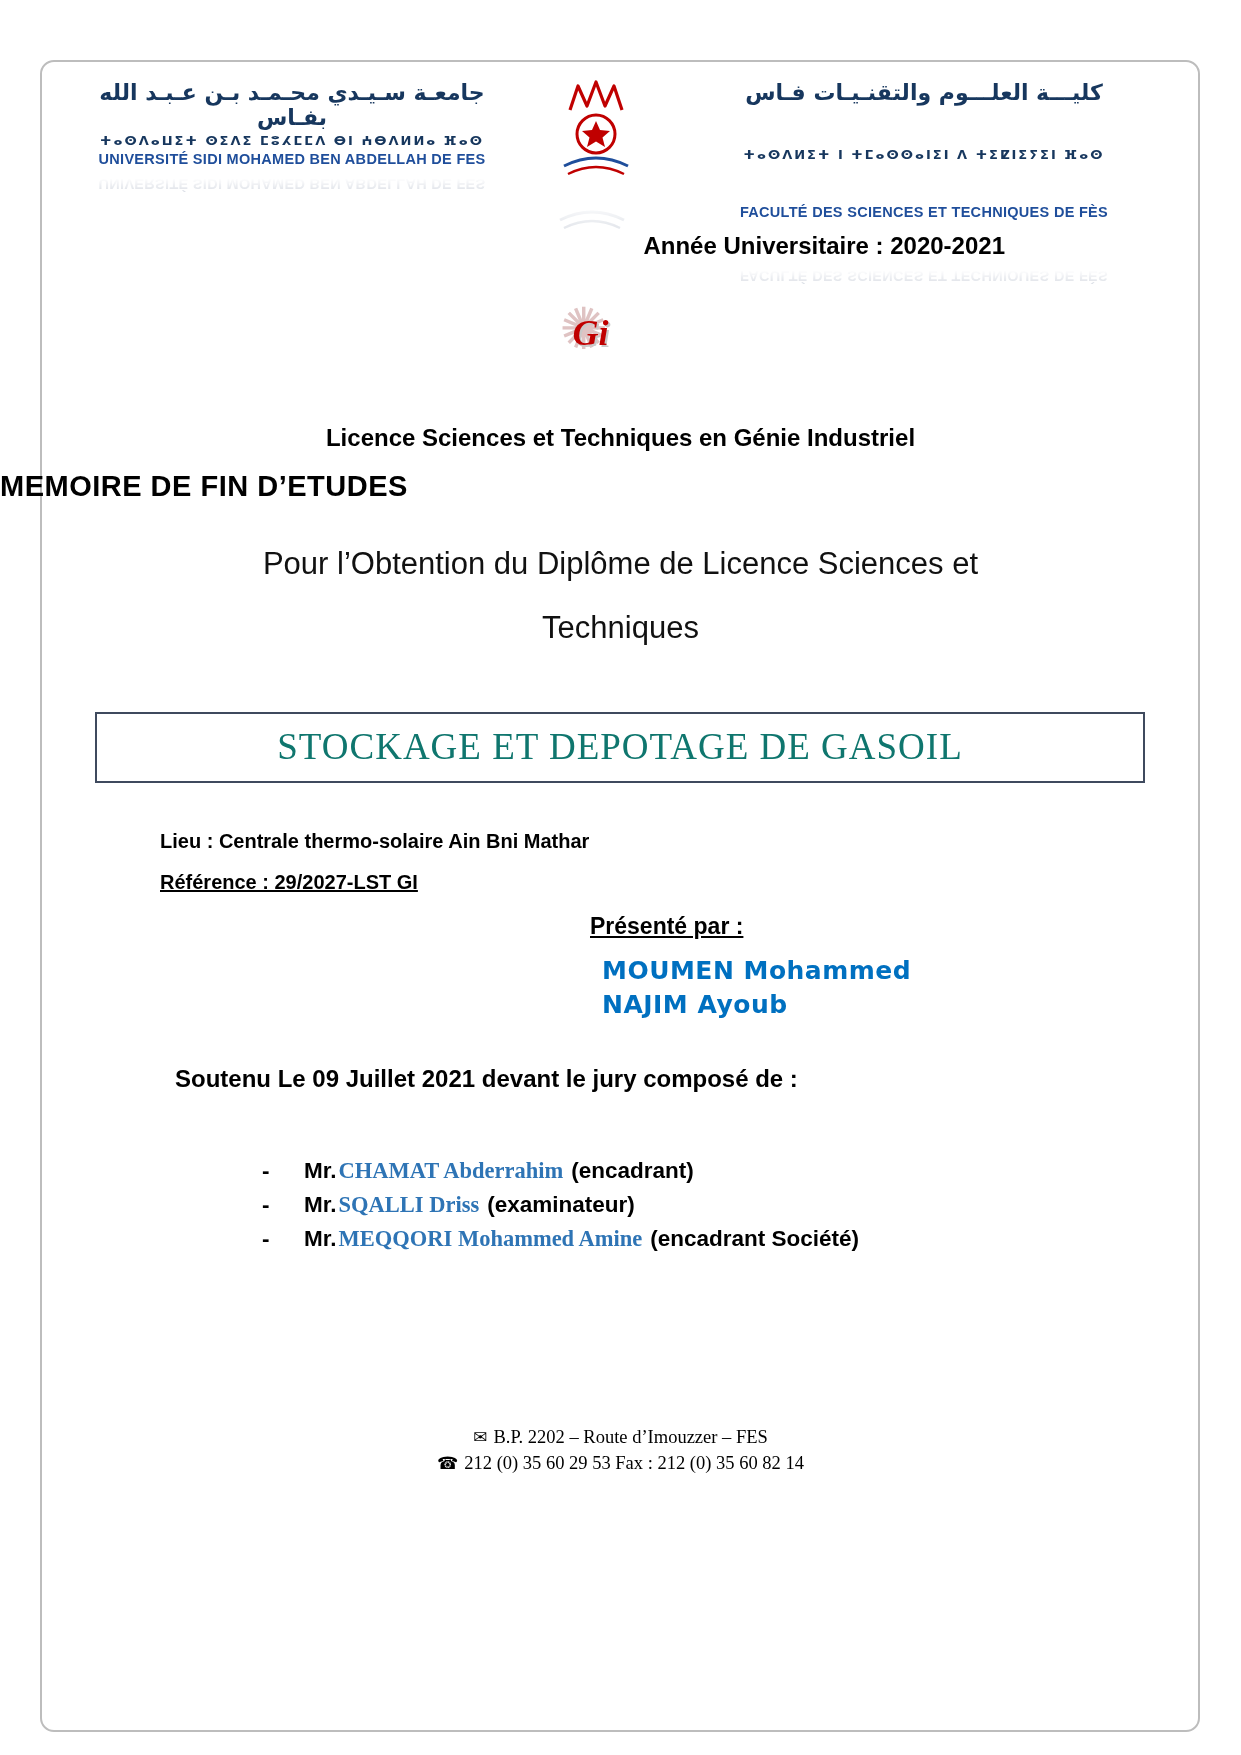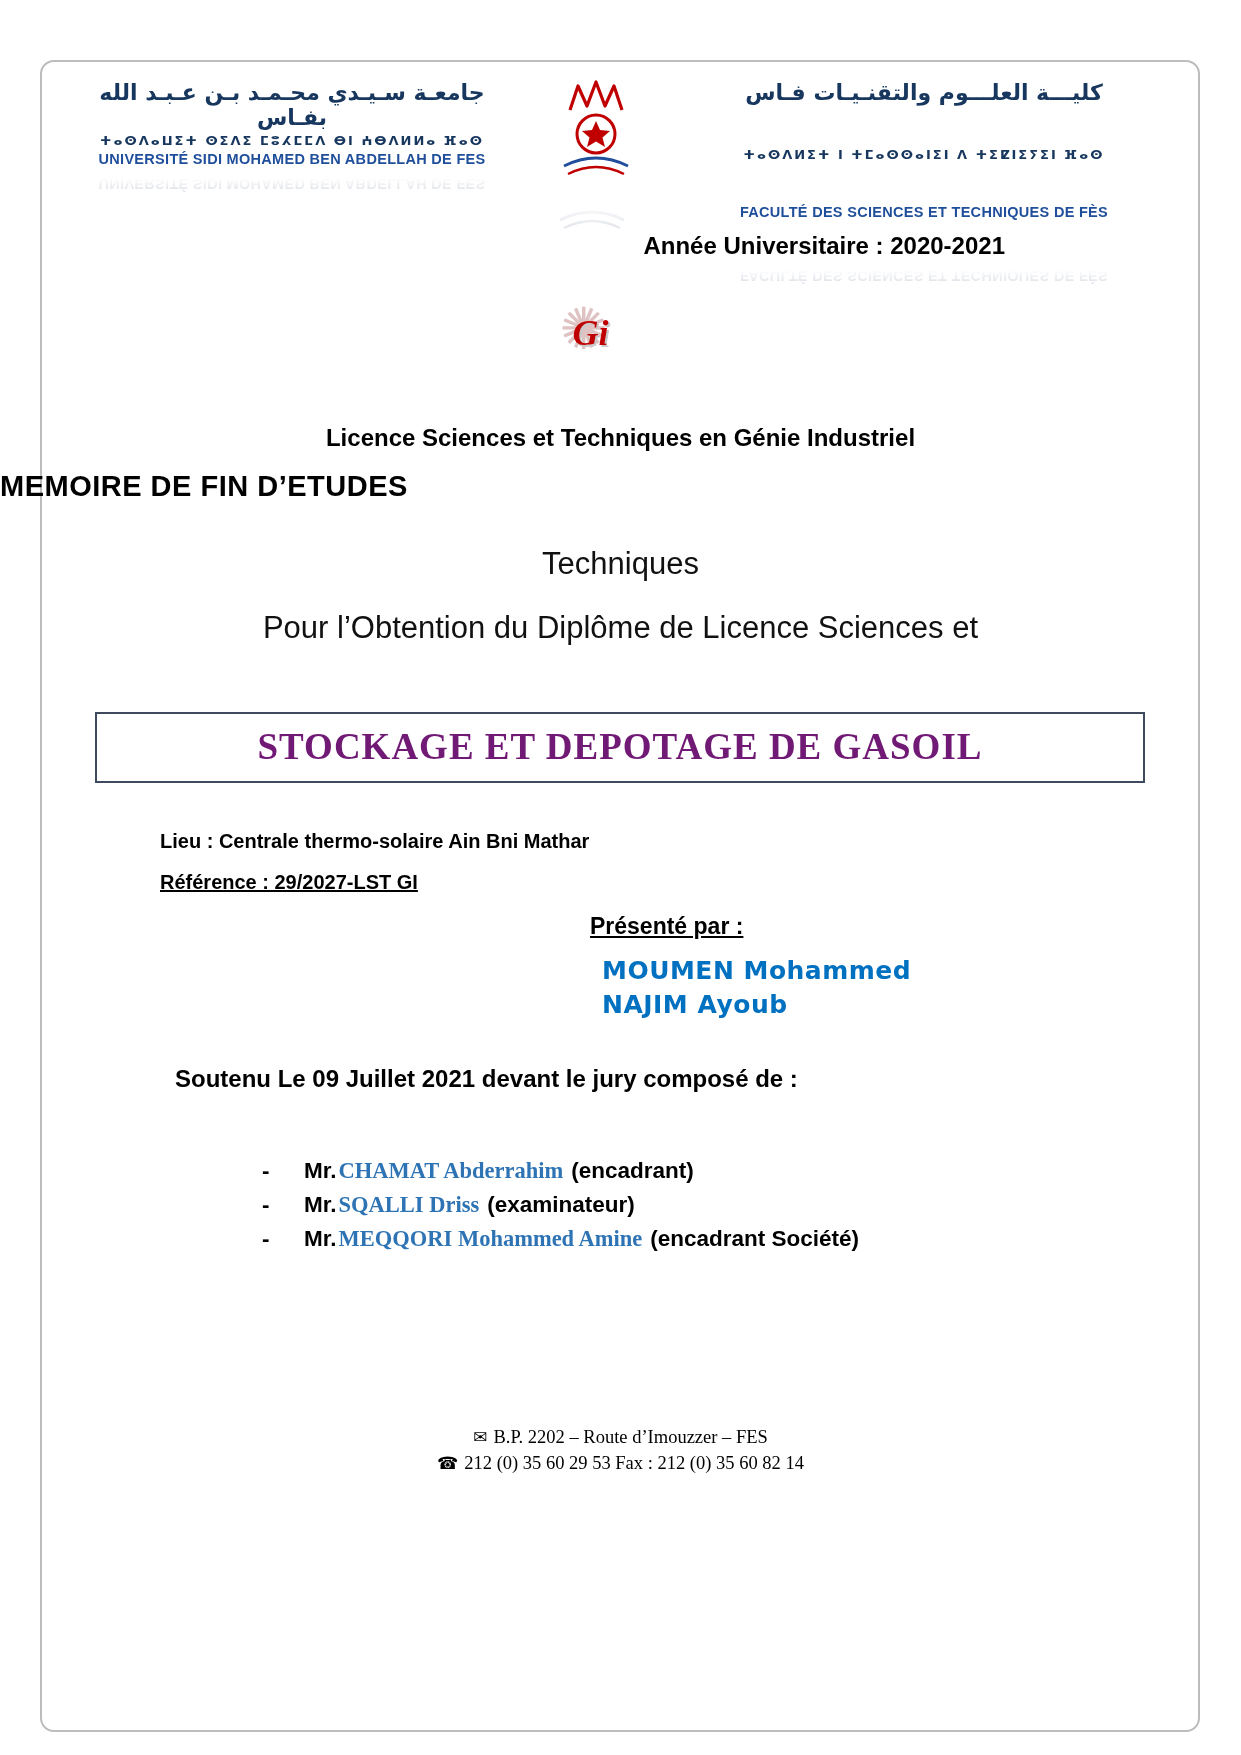--- a/index.html
+++ b/index.html
@@ -72,22 +72,22 @@
     font-size:31px; font-weight:normal; line-height:64px; color:#111;
   }
 
   
   .title-box {
     position:absolute; top:692px; left:95px; right:96px;
     border:2px solid #3f4a5e; background:#fff;
     text-align:center; padding:11px 0 13px 0;
   }
   .title-text {
-    font-family:"Liberation Serif", serif; font-weight:bold;
-    font-size:37px; color:#701a75; letter-spacing:1px;text-align:center;
+    font-family:"Liberation Serif", serif; font-weight:normal;
+    font-size:37px; color:#0f766e; letter-spacing:1px;text-align:center;
   }
 
   
   .lieu-line      { position:absolute; top:810px; left:160px; font-size:20px; font-weight:bold; }
   .reference-line { position:absolute; top:851px; left:160px; font-size:20px; font-weight:bold; text-decoration:underline; }
   .presente-line  { position:absolute; top:893px; left:590px; font-size:23px; font-weight:bold; text-decoration:underline; }
   .authors-block  {
     position:absolute; top:934px; left:602px;
     font-family:"DejaVu Sans", sans-serif;
     font-size:25px; font-weight:bold; color:#0070c0; line-height:34px;
@@ -153,22 +153,22 @@
   <div class="gi-wrap">
     <span class="gi-badge">
       <span class="gi-burst">✺</span>
       <span class="gi-text">Gi</span>
     </span>
   </div>
 
   <div class="program-line">Licence Sciences et Techniques en Génie Industriel</div>
   <div class="memoire-line">MEMOIRE DE FIN D’ETUDES</div>
   <div class="diplome-block">
+    <div>Pour l’Obtention du Diplôme de Licence Sciences et</div>
     <div>Techniques</div>
-    <div>Pour l’Obtention du Diplôme de Licence Sciences et</div>
   </div>
 
   <div class="title-box">
     <span class="title-text">STOCKAGE ET DEPOTAGE DE GASOIL</span>
   </div>
 
   <div class="lieu-line">Lieu : Centrale thermo-solaire Ain Bni Mathar</div>
   <div class="reference-line">Référence : 29/2027-LST GI</div>
   <div class="presente-line">Présenté par :</div>
 

